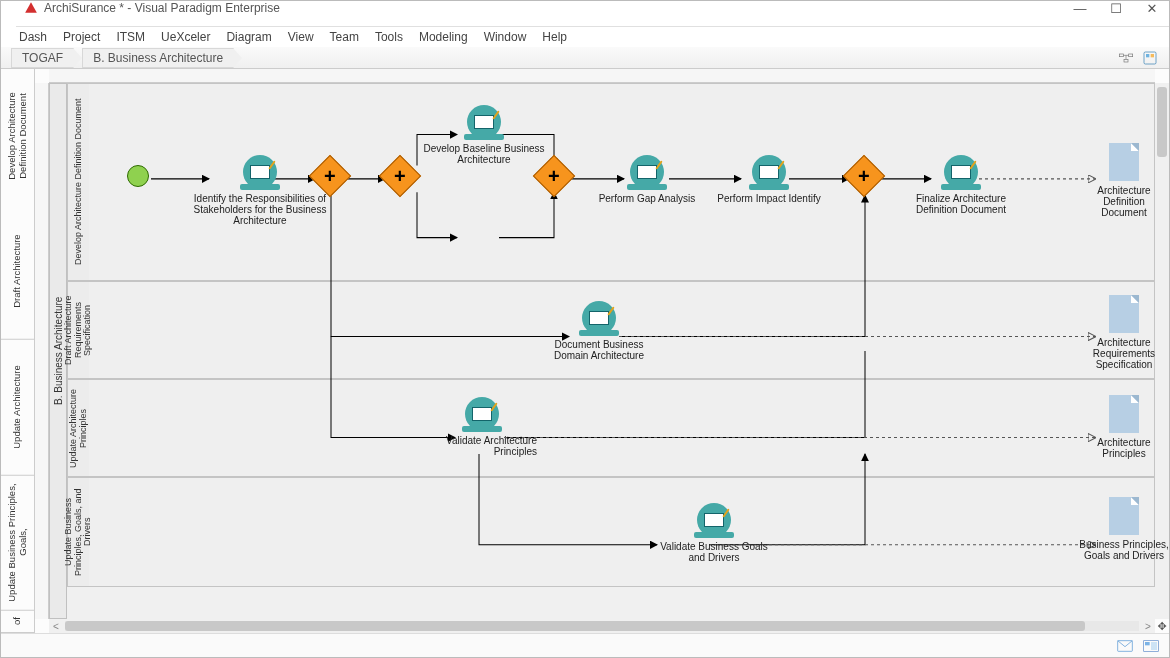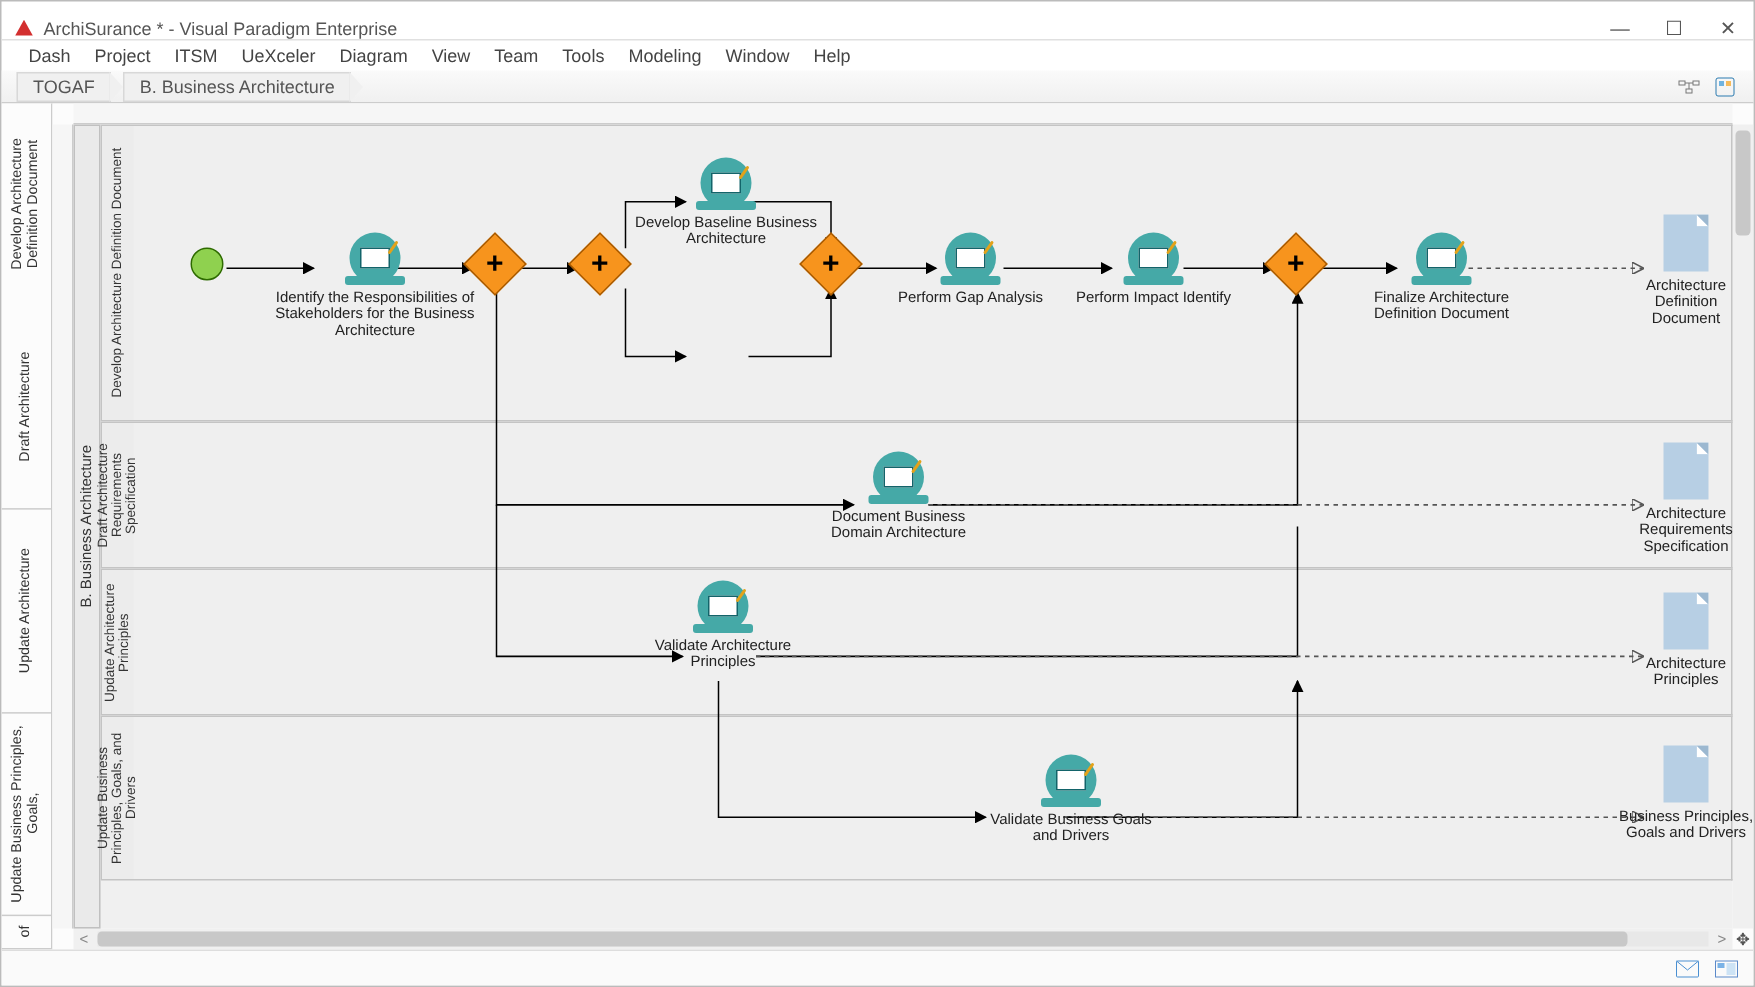--- a/index.html
+++ b/index.html
@@ -1,17 +1,17 @@
 <!DOCTYPE html>
 <html><head>
 <meta charset="utf-8">
 <style>
   * { box-sizing: border-box; margin: 0; padding: 0; }
   body { font-family: Arial, sans-serif; font-size: 11px; color: #333; background: #fff; width: 1170px; height: 658px; overflow: hidden; border: 1px solid #bbb; position: relative; }
-  .titlebar { height: 26px; display: flex; align-items: flex-end; padding: 0 8px; border-bottom: 1px solid #e0e0e0; }
+  .titlebar { height: 26px; display: flex; align-items: flex-start; padding: 0 8px; border-bottom: 1px solid #e0e0e0; margin-left: 15px; }
   .titlebar .logo { width: 14px; height: 14px; margin-right: 6px; }
   .titlebar .title { flex: 1; font-size: 12px; color: #555; }
   .winbtns { display: flex; gap: 18px; align-items: center; }
   .winbtns span { width: 18px; text-align: center; font-size: 13px; color: #555; cursor: default; }
   .menubar { height: 20px; display: flex; align-items: center; gap: 16px; padding: 0 18px; font-size: 12px; color: #444; }
   .breadcrumb { height: 22px; display: flex; align-items: center; padding: 0 10px; background: linear-gradient(#fafafa,#f0f0f0); border-bottom: 1px solid #ccc; justify-content: space-between; }
   .crumbs { display: flex; align-items: center; }
   .crumb { padding: 0 10px; height: 20px; display: flex; align-items: center; background: #f0f0f0; border: 1px solid #d8d8d8; position: relative; margin-right: 8px; font-size: 12px; color: #555; }
   .crumb::after { content: ''; position: absolute; right: -9px; top: -1px; width: 0; height: 0; border-left: 9px solid #f0f0f0; border-top: 10px solid transparent; border-bottom: 10px solid transparent; }
   .bc-icons { display: flex; gap: 6px; }
@@ -180,21 +180,21 @@
 
         <line x1="930" y1="93" x2="1046" y2="93" stroke="#555" stroke-dasharray="3,3" marker-end="url(#arrO)"></line>
         <line x1="570" y1="246" x2="1046" y2="246" stroke="#555" stroke-dasharray="3,3" marker-end="url(#arrO)"></line>
         <line x1="455" y1="344" x2="1046" y2="344" stroke="#555" stroke-dasharray="3,3" marker-end="url(#arrO)"></line>
         <line x1="660" y1="448" x2="1046" y2="448" stroke="#555" stroke-dasharray="3,3" marker-end="url(#arrO)"></line>
       </svg>
 
       <div class="node" style="left:78px; top:82px;">
           <div class="startevt"></div>
         </div>
-      <div class="node" style="left:126px; top:72px; width:150px;">
+      <div class="node" style="left:136px; top:72px; width:150px;">
         <div class="icon">
             <div class="task-icon">
               <div class="inner"></div>
             </div>
           </div>
         <div>Identify the Responsibilities of Stakeholders for the Business Architecture</div>
       </div>
       <div class="node" style="left:266px; top:78px;">
           <div class="gateway">
             <div class="plus">+</div>
@@ -258,21 +258,21 @@
               <div class="inner"></div>
             </div>
           </div>
         <div>Document Business Domain Architecture</div>
       </div>
       <div class="node" style="left:1030px; top:212px; width:90px;">
         <div class="doc"></div>
         <div>Architecture Requirements Specification</div>
       </div>
 
-      <div class="node" style="left:378px; top:304px; width:110px;">
+      <div class="node" style="left:378px; top:314px; width:110px;text-align:right;">
         <div class="icon">
             <div class="task-icon">
               <div class="inner"></div>
             </div>
           </div>
         <div>Validate Architecture Principles</div>
       </div>
       <div class="node" style="left:1030px; top:312px; width:90px;">
         <div class="doc"></div>
         <div>Architecture Principles</div>

